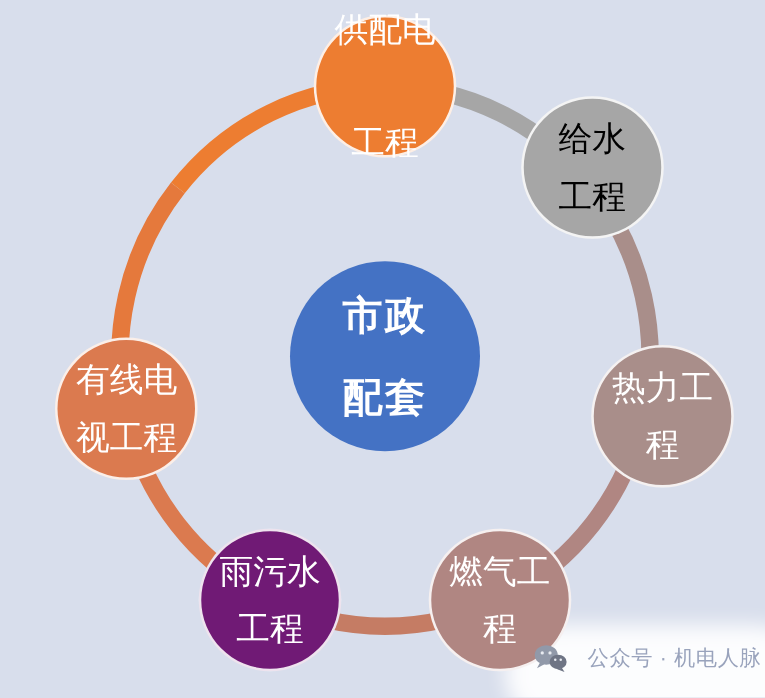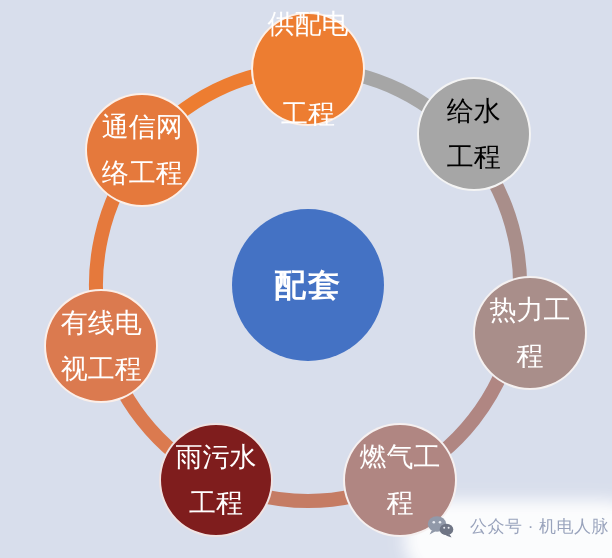--- a/index.html
+++ b/index.html
@@ -58,34 +58,31 @@
     <span class="line">工程</span>
   </div>
   <div class="outer-node" style="left: 473px; top: 276.065px; background: rgb(169, 142, 138); color: rgb(255, 255, 255);">
     <span class="line">热力工</span>
     <span class="line">程</span>
   </div>
   <div class="outer-node" style="left: 342.983px; top: 422.609px; background: rgb(176, 134, 130); color: rgb(255, 255, 255);">
     <span class="line">燃气工</span>
     <span class="line">程</span>
   </div>
-  <div class="outer-node" style="left: 159.017px; top: 422.609px; background: #7f1d1d; color: rgb(255, 255, 255);">
+  <div class="outer-node" style="left: 159.017px; top: 422.609px; background: #701a75; color: rgb(255, 255, 255);">
     <span class="line">雨污水</span>
     <span class="line">工程</span>
   </div>
-  <div class="outer-node" style="left: 44.3153px; top: 289px; background: rgb(219, 122, 79); color: rgb(255, 255, 255);">
+  <div class="outer-node" style="left: 44.3153px; top: 270px; background: rgb(219, 122, 79); color: rgb(255, 255, 255);">
     <span class="line">有线电</span>
     <span class="line">视工程</span>
   </div>
-  <div class="outer-node" style="left: 85.2517px; top: 93.3262px; background: rgb(229, 121, 60); color: rgb(255, 255, 255);">
-    <span class="line">通信网</span>
-    <span class="line">络工程</span>
-  </div>
 
   <div class="center-node" style="background: rgb(68, 114, 196); color: rgb(255, 255, 255);">
+    <span class="line">市政</span>
     <span class="line">配套</span>
   </div>
 
   <div class="watermark">
     <svg width="27" height="23" viewBox="0 0 27 23" xmlns="http://www.w3.org/2000/svg">
       <ellipse cx="10" cy="9" rx="9.2" ry="7.8" fill="#9199A9"></ellipse>
       <path d="M 5 15 L 2.6 19.5 L 8.5 16.3 Z" fill="#9199A9"></path>
       <circle cx="6.8" cy="7.3" r="1.3" fill="#E8EBF1"></circle>
       <circle cx="13" cy="7.3" r="1.3" fill="#E8EBF1"></circle>
       <ellipse cx="19.5" cy="14.5" rx="6.8" ry="5.8" fill="#6F7585"></ellipse>

